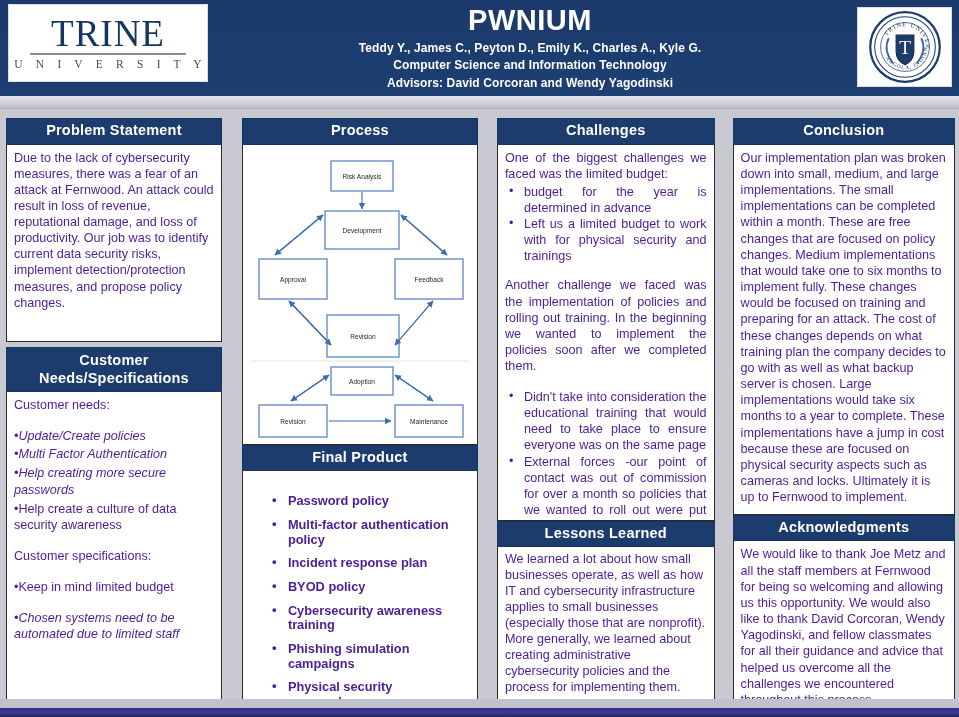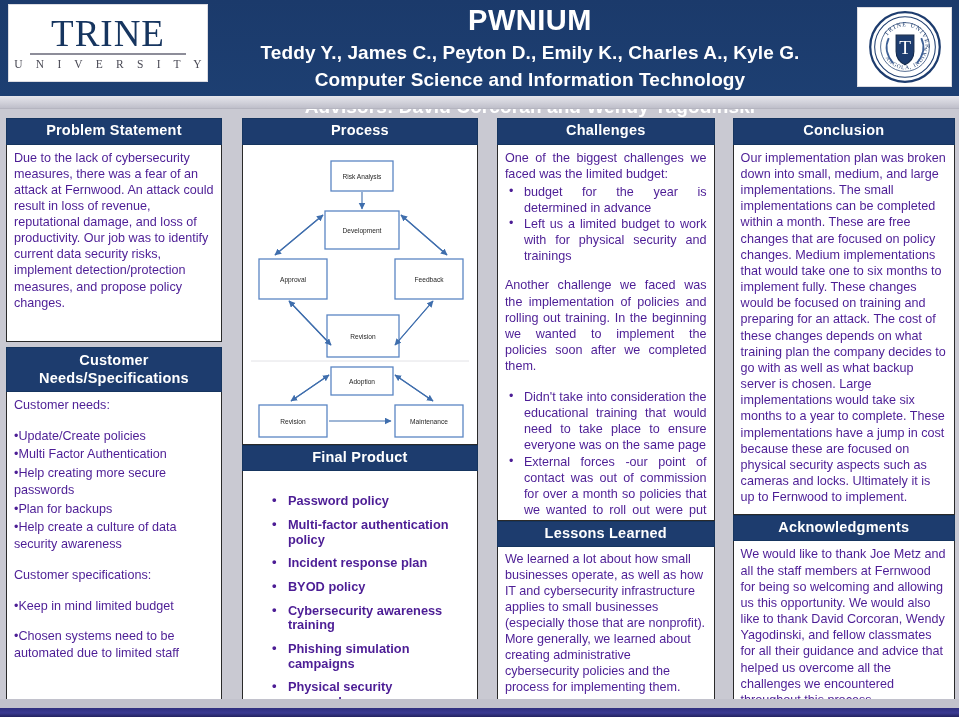--- a/index.html
+++ b/index.html
@@ -71,21 +71,21 @@
     color: #ffffff;
   }
   .poster-title {
     font-size: 29px;
     font-weight: bold;
     letter-spacing: 0.5px;
     margin: 3px 0 5px 0;
     line-height: 1.05;
   }
   .authors, .dept, .advisors {
-    font-size: 19px;
+    font-size: 12px;
     font-weight: bold;
     line-height: 1.42;
     letter-spacing: 0.1px;
   }
 
   .seal-box {
     position: absolute;
     right: 7px; top: 7px;
     width: 95px; height: 80px;
     background: #ffffff;
@@ -130,21 +130,21 @@
     line-height: 1.28;
     overflow: hidden;
   }
   .panel-body p { margin: 0; }
   .gap { height: 5px; }
 
   
   .ps-body { height: 197px; }
   .cn-body { height: 308px; line-height: 1.33; }
   .cn-body .lead { margin-bottom: 14px; }
-  .cn-body .b { margin-bottom: 2px; }
+  .cn-body .b { margin-bottom: 2px; font-style: italic; }
   .cn-body .b2 { margin-bottom: 14px; }
   .cn-head { line-height: 1.25; }
 
   
   .process-body {
     height: 300px;
     padding: 4px 6px;
     display: flex; align-items: flex-start; justify-content: center;
   }
   .fp-body { height: 253px; padding-top: 7px; }
@@ -254,21 +254,20 @@
 
       <div class="gap"></div>
 
       <div class="panel">
         <div class="panel-head cn-head">Customer Needs/Specifications</div>
         <div class="panel-body cn-body">
           <p class="lead">Customer needs:</p>
           <p class="b">•Update/Create policies</p>
           <p class="b">•Multi Factor Authentication</p>
           <p class="b">•Help creating more secure passwords</p>
-          <p class="b">•Plan for backups</p>
           <p class="b2">•Help create a culture of data security awareness</p>
           <p class="lead">Customer specifications:</p>
           <p class="b2">•Keep in mind limited budget</p>
           <p class="b">•Chosen systems need to be automated due to limited staff</p>
         </div>
       </div>
     </div>
 
     <div class="col col-2">
 

